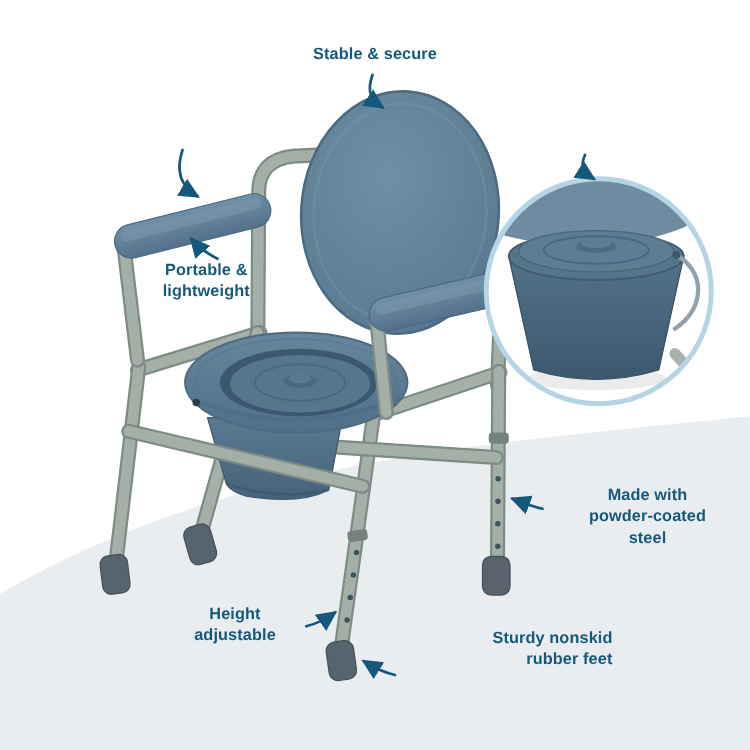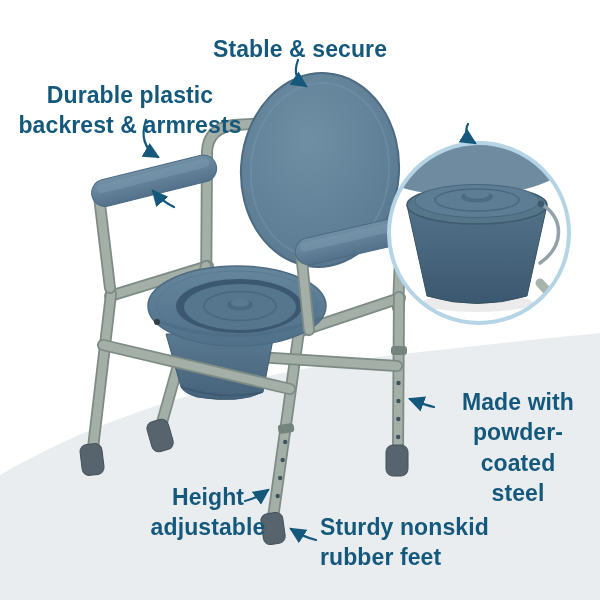--- a/index.html
+++ b/index.html
@@ -8,21 +8,21 @@
     position:relative; width:600px; height:600px;
     background:var(--canvas,#ffffff);
     font-family:"Liberation Sans", sans-serif;
     overflow:hidden;
   }
   .scene { position:absolute; inset:0; }
   .label {
     position:absolute;
     color:var(--label-text,#14587c);
     font-weight:700;
-    font-size:23px;
+    font-size:13px;
     line-height:1.32;
     white-space:pre-line;
     letter-spacing:.1px;
   }
   .label.center { text-align:center; }
   .label.left   { text-align:left; }
 
   
   .swoosh    { fill:var(--background-swoosh,#e9edf0); }
   .tube-o    { stroke:var(--frame-tube-shadow,#7d8b85); stroke-width:12;  fill:none; stroke-linecap:round; }
@@ -194,23 +194,23 @@
       <path class="arrow" d="M 146 120 C 140 138 146 150 158 157" marker-end="url(#ah)"></path>
       <path class="arrow" d="M 468 124 C 464 132 467 138 475 143" marker-end="url(#ah)"></path>
       <path class="arrow" d="M 174 207 C 166 203 159 198 153 191" marker-end="url(#ah)"></path>
       <path class="arrow" d="M 434 407 C 425 405 418 402 410 399" marker-end="url(#ah)"></path>
       <path class="arrow" d="M 245 501 C 254 499 261 495 268 490" marker-end="url(#ah)"></path>
       <path class="arrow" d="M 316 540 C 307 538 299 534 291 529" marker-end="url(#ah)"></path>
     </g>
   </svg>
 
   <div class="label center" style="left:200px; top:34px;  width:200px;">Stable &amp; secure</div>
-  <div class="label center" style="left:15px;  top:80px;  width:230px;">Durable plastic
-backrest &amp; armrests</div>
+  <div class="label center" style="left:95px;  top:207px; width:140px;">Portable &amp;
+lightweight</div>
   <div class="label left" style="left:438px; top:387px; width:160px;text-align:center;">Made with
 powder-coated
 steel</div>
-  <div class="label center" style="left:148px; top:482px; width:120px;">Height
+  <div class="label center" style="left:128px; top:482px; width:120px;">Height
 adjustable</div>
-  <div class="label left" style="left:320px; top:512px; width:170px;">Sturdy nonskid
+  <div class="label left" style="left:320px; top:501px; width:170px;text-align:right;">Sturdy nonskid
 rubber feet</div>
 
 </div>
 
 </body></html>

